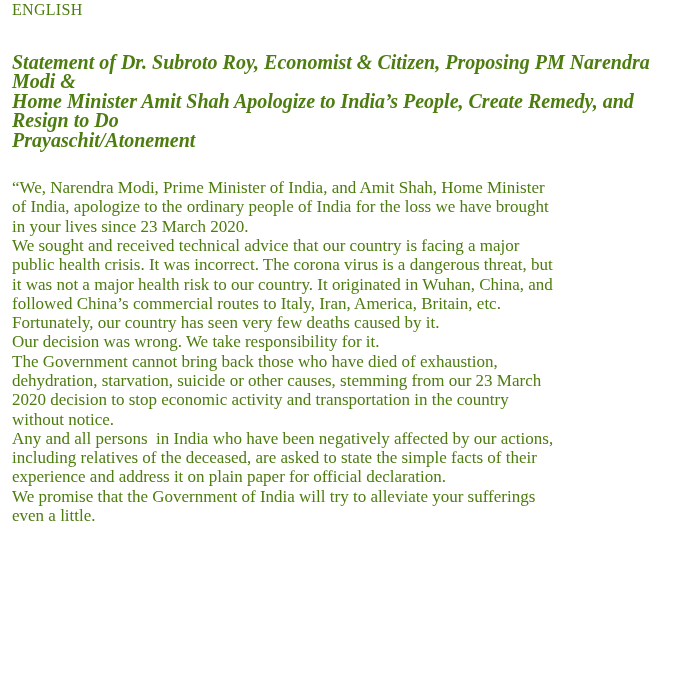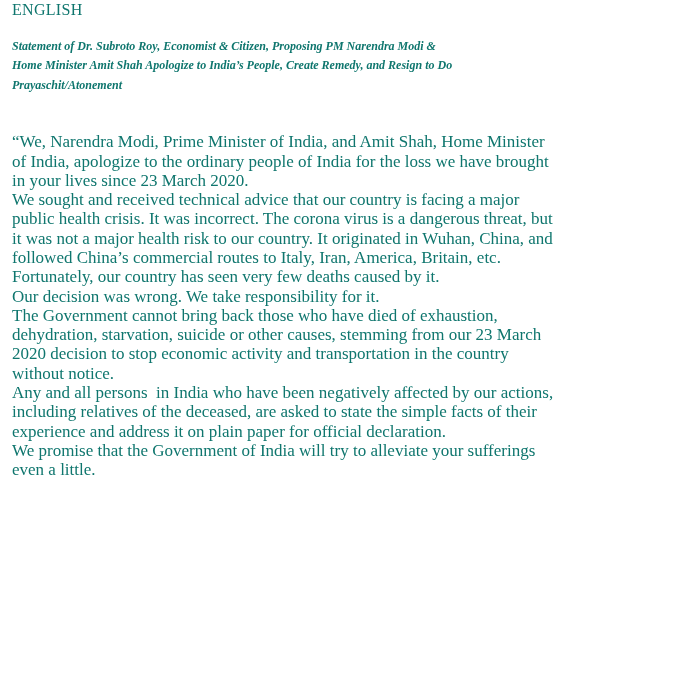--- a/index.html
+++ b/index.html
@@ -18,42 +18,42 @@
     font-family: "Liberation Serif", "DejaVu Serif", serif;
   }
   .language-label {
     font-size: 16px;
     line-height: 18px;
     font-weight: normal;
     letter-spacing: 0.3px;
     white-space: pre-wrap;
   }
   .statement-title {
-    margin-top: 18px;
-    font-size: 12px;
+    margin-top: 34px;
+    font-size: 20px;
     line-height: 19.4px;
     font-weight: bold;
     font-style: italic;
     white-space: pre-wrap;
   }
   .statement-body {
-    margin-top: 37px;
+    margin-top: 28px;
   }
   .statement-body p {
     margin: 0;
     padding: 0;
     font-size: 17px;
     line-height: 19.3px;
     white-space: pre-wrap;
   }
 </style>
 </head>
 <body style="background: rgb(255, 255, 255);">
 
-<div class="page" style="color: #0f766e; background: rgb(255, 255, 255);">
+<div class="page" style="color: #4d7c0f; background: rgb(255, 255, 255);">
 
   <div class="language-label">ENGLISH</div>
 
   <div class="statement-title">Statement of Dr. Subroto Roy, Economist &amp; Citizen, Proposing PM Narendra Modi &amp;
 Home Minister Amit Shah Apologize to India’s People, Create Remedy, and Resign to Do
 Prayaschit/Atonement</div>
 
   <div class="statement-body">
     <p>“We, Narendra Modi, Prime Minister of India, and Amit Shah, Home Minister
 of India, apologize to the ordinary people of India for the loss we have brought

